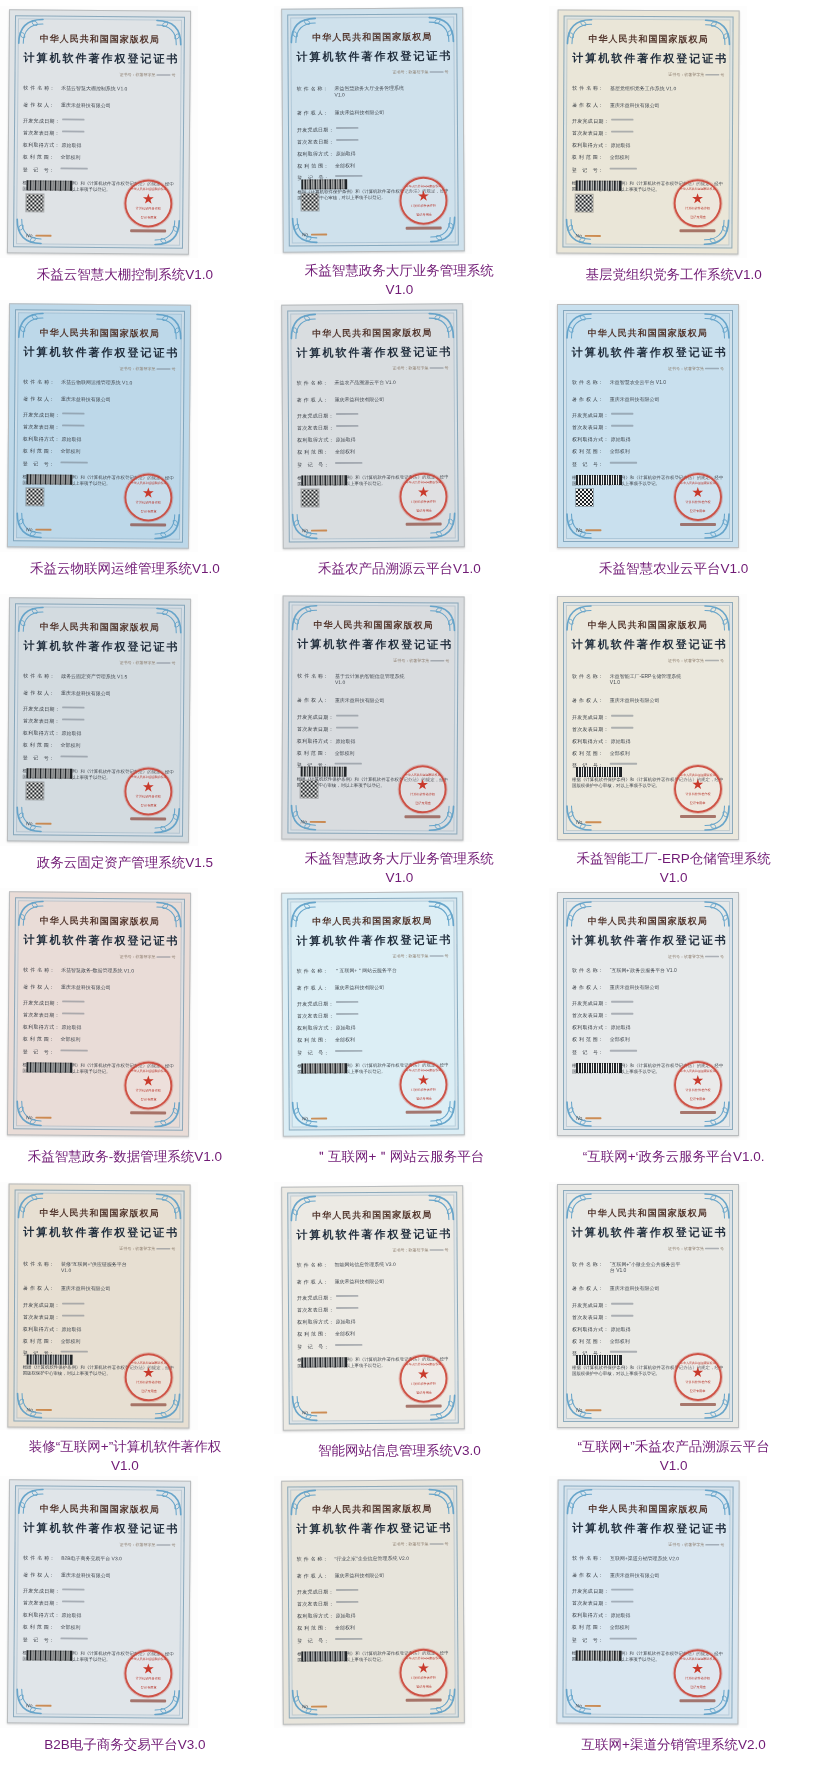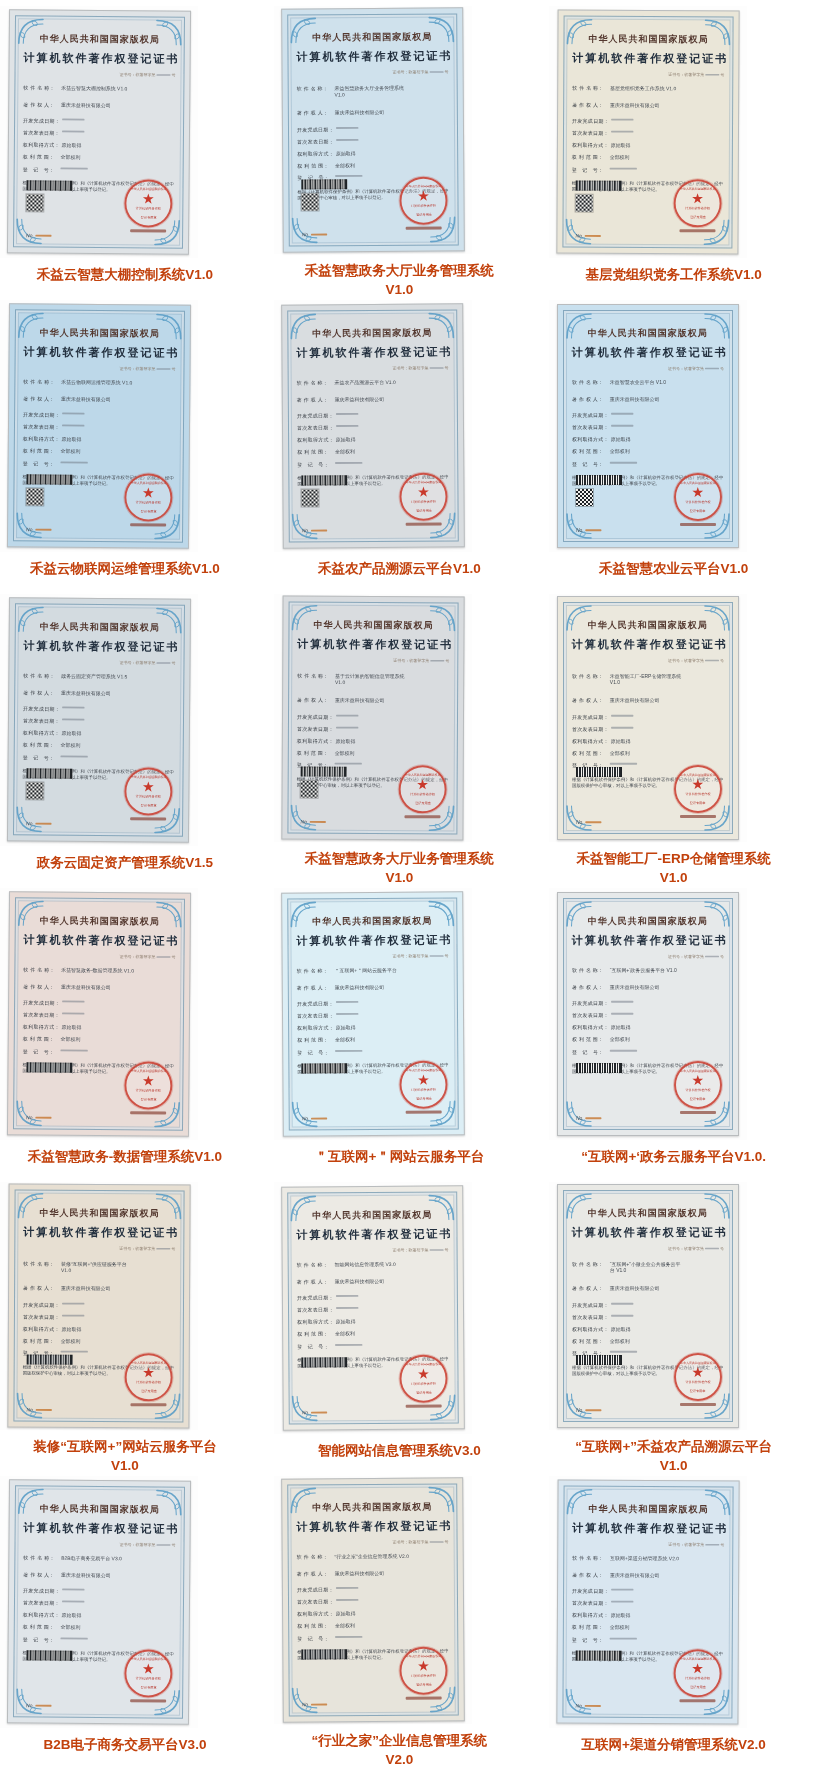--- a/index.html
+++ b/index.html
@@ -106,21 +106,21 @@
   }
   .seal-arc {
     font-size:7px; color:rgba(180,45,35,.95);
     transform:scale(.42); transform-origin:center; white-space:nowrap; line-height:1;
   }
   .seal-star { font-size:14px; line-height:1; color:#c9392b; margin:-1px 0; }
   .seal-line { font-size:7px; color:rgba(180,45,35,.95); transform:scale(.45); transform-origin:center; white-space:nowrap; line-height:1.2; }
   .seal-date { position:absolute; right:8px; top:50px; }
   .caption {
     margin-top:8px; width:250px; text-align:center;
-    font-size:13.5px; line-height:1.4; color:#c2410c;font-weight:bold;
+    font-size:13.5px; line-height:1.4; color:#701a75;
   }
 </style>
 </head>
 <body>
 
 <div class="grid">
   <div class="cell">
     <div class="photo">
       <div class="cert" style="background: rgb(223, 227, 230);">
         <div class="frame"></div>
@@ -1438,21 +1438,21 @@
               <span class="seal-star">★</span>
               <span class="seal-line">计算机软件著作权</span>
               <span class="seal-line">登记专用章</span>
             </div>
             <span class="bar w-date2 seal-date"></span>
           </div>
         </div>
       </div>
     </div>
     <div class="caption">
-        <div>装修“互联网+”网站云服务平台</div>
+        <div>装修“互联网+”计算机软件著作权</div>
         <div>V1.0</div>
       </div>
   </div>
 
   <div class="cell">
     <div class="photo">
       <div class="cert" style="background: rgb(236, 234, 228);">
         <div class="frame"></div>
         <span class="corner c-tl">
           <svg viewBox="0 0 40 40" fill="none" stroke="#5b9ec7" stroke-width="2.2" stroke-linecap="round">
@@ -1847,24 +1847,20 @@
               <span class="seal-arc">中华人民共和国国家版权局</span>
               <span class="seal-star">★</span>
               <span class="seal-line">计算机软件著作权</span>
               <span class="seal-line">登记专用章</span>
             </div>
             <span class="bar w-date2 seal-date"></span>
           </div>
         </div>
       </div>
     </div>
-    <div class="caption">
-        <div>“行业之家”企业信息管理系统</div>
-        <div>V2.0</div>
-      </div>
   </div>
 
   <div class="cell">
     <div class="photo">
       <div class="cert" style="background: rgb(217, 230, 240);">
         <div class="frame"></div>
         <span class="corner c-tl">
           <svg viewBox="0 0 40 40" fill="none" stroke="#5b9ec7" stroke-width="2.2" stroke-linecap="round">
             <path d="M4 36 Q4 4 36 4"></path>
             <path d="M10 36 Q10 10 36 10" stroke-width="1.4"></path>

